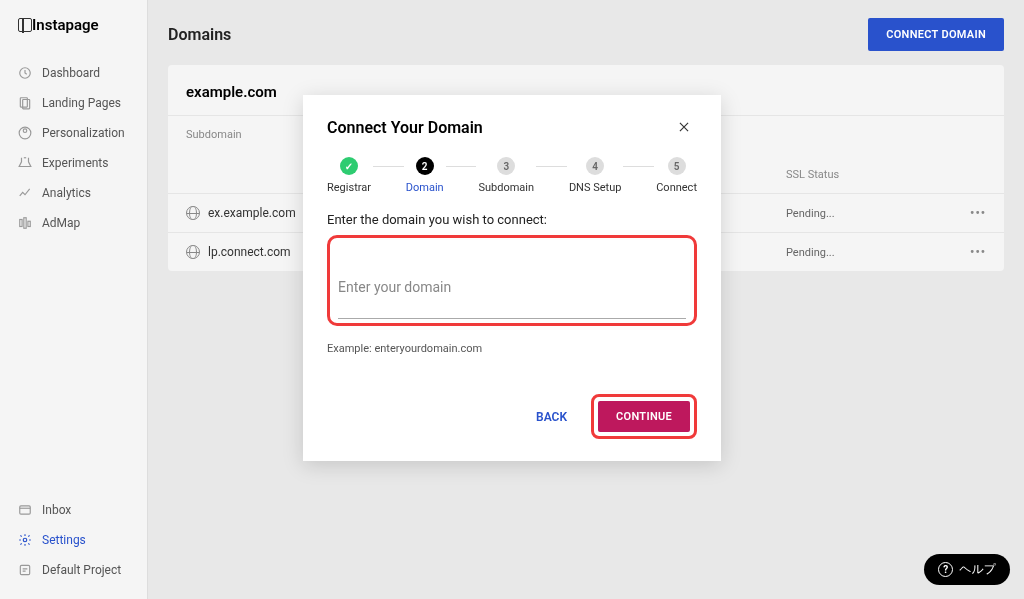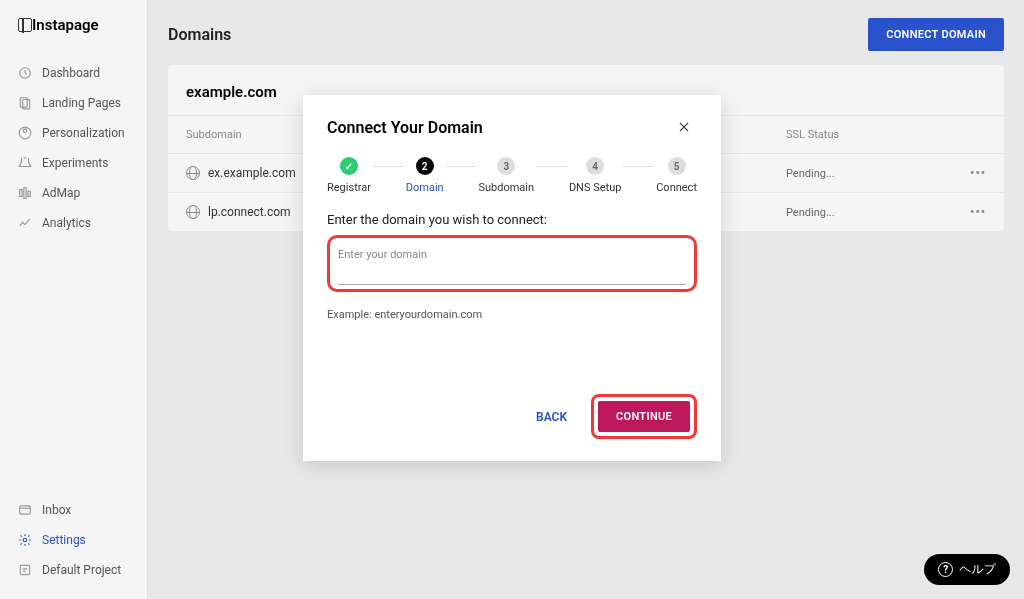--- a/index.html
+++ b/index.html
@@ -19,21 +19,21 @@
     .notif-dot { position: absolute; left: 28px; top: 5px; width: 5px; height: 5px; background: #2952cc; border-radius: 50%; }
     .main { flex: 1; background: #e8e8e8; display: flex; flex-direction: column; }
     .header { display: flex; justify-content: space-between; align-items: center; padding: 18px 20px 14px; }
     .header h1 { font-size: 16px; font-weight: 600; color: #222; }
     .btn-primary { background: #2952cc; color: #fff; border: none; padding: 10px 18px; font-size: 11px; font-weight: 600; letter-spacing: 0.3px; cursor: pointer; border-radius: 2px; }
     .content { padding: 0 20px; }
     .panel { background: #f5f5f5; border-radius: 4px; overflow: hidden; }
     .panel-header { padding: 18px 18px 14px; font-size: 15px; font-weight: 600; border-bottom: 1px solid #e5e5e5; }
     .table-head { display: flex; padding: 12px 18px; font-size: 11px; color: #888; border-bottom: 1px solid #e5e5e5; }
     .table-head .col-sub { flex: 1; }
-    .table-head .col-ssl { width: 200px; }
+    .table-head .col-ssl { width: 200px; margin-top: 40px; }
     .table-row { display: flex; align-items: center; padding: 12px 18px; border-bottom: 1px solid #e5e5e5; font-size: 12px; color: #333; }
     .table-row:last-child { border-bottom: none; }
     .table-row .col-sub { flex: 1; display: flex; align-items: center; gap: 8px; }
     .table-row .col-ssl { width: 160px; color: #666; font-size: 11px; }
     .table-row .col-actions { width: 40px; text-align: right; color: #888; letter-spacing: 1px; cursor: pointer; font-weight: 700;}
     .globe-icon { width: 14px; height: 14px; border: 1.3px solid #888; border-radius: 50%; position: relative; display: inline-block; }
     .globe-icon::before { content: ''; position: absolute; left: 50%; top: -1px; bottom: -1px; width: 6px; border: 1.3px solid #888; border-top: none; border-bottom: none; border-radius: 50%; transform: translateX(-50%); }
     .globe-icon::after { content: ''; position: absolute; top: 50%; left: 0; right: 0; height: 1.3px; background: #888; }
     .modal-overlay { position: absolute; inset: 0; display: flex; justify-content: center; align-items: flex-start; padding-top: 95px; pointer-events: none; }
     .modal { background: #fff; width: 418px; height: 366px; box-shadow: 0 4px 20px rgba(0,0,0,0.15); padding: 22px 24px; display: flex; flex-direction: column; pointer-events: auto; position: relative; }
@@ -44,21 +44,21 @@
     .step { display: flex; flex-direction: column; align-items: center; gap: 6px; }
     .step-line { flex: 1; height: 1px; background: #ddd; margin: 0 2px; position: relative; top: -9px; }
     .step-circle { width: 18px; height: 18px; border-radius: 50%; display: flex; align-items: center; justify-content: center; font-size: 10px; font-weight: 600; }
     .step-circle.done { background: #2ecc71; color: #fff; }
     .step-circle.active { background: #000; color: #fff; }
     .step-circle.pending { background: #ddd; color: #666; }
     .step-label { font-size: 11px; color: #333; }
     .step-label.active { color: #2952cc; text-align: right; }
     .instruction { font-size: 13px; color: #222; margin-bottom: 8px; }
     .input-wrap { border: 3px solid #f03a3a; border-radius: 10px; padding: 10px 8px 4px; margin-bottom: 16px; }
-    .input-label { font-size: 11px; color: #888; margin-bottom: 2px; display: block; }
+    .input-label { font-size: 14px; color: #888; margin-bottom: 2px; display: block; margin-top: 31px; }
     .domain-input { width: 100%; border: none; border-bottom: 1px solid #aaa; outline: none; font-size: 12px; padding: 3px 0; }
     .example-text { font-size: 11px; color: #555; }
     .modal-actions { margin-top: auto; display: flex; justify-content: flex-end; align-items: center; gap: 12px; }
     .btn-back { background: none; border: none; color: #2952cc; font-size: 12px; font-weight: 600; padding: 10px 12px; cursor: pointer; }
     .btn-continue-wrap { border: 3px solid #f03a3a; border-radius: 8px; padding: 4px; }
     .btn-continue { background: #be185d; color: #fff; border: none; padding: 9px 18px; font-size: 11px; font-weight: 600; cursor: pointer; letter-spacing: 0.3px; border-radius: 2px;}
     .help-bubble { position: absolute; bottom: 14px; right: 14px; background: #000; color: #fff; border-radius: 18px; padding: 7px 14px; font-size: 12px; display: flex; align-items: center; gap: 6px; cursor: pointer; }
     .help-bubble .q { width: 15px; height: 15px; border: 1.5px solid #fff; border-radius: 50%; display: flex; align-items: center; justify-content: center; font-size: 10px; font-weight: 700; }
     svg { display: block; }
   </style>
@@ -104,34 +104,34 @@
             <svg width="14" height="14" viewBox="0 0 24 24" fill="none" stroke="currentColor" stroke-width="2">
               <path d="M6 3v7l-4 8h20l-4-8V3"></path>
               <path d="M10 3h4"></path>
             </svg>
           </span>
         <span>Experiments</span>
       </div>
       <div class="nav-item">
         <span class="icon">
             <svg width="14" height="14" viewBox="0 0 24 24" fill="none" stroke="currentColor" stroke-width="2">
+              <path d="M3 17l5-6 4 4 8-10"></path>
+            </svg>
+          </span>
+        <span>Analytics</span>
+      </div>
+      <div class="nav-item">
+        <span class="icon">
+            <svg width="14" height="14" viewBox="0 0 24 24" fill="none" stroke="currentColor" stroke-width="2">
               <rect x="3" y="6" width="4" height="12"></rect>
               <rect x="10" y="3" width="4" height="18"></rect>
               <rect x="17" y="9" width="4" height="9"></rect>
             </svg>
           </span>
         <span>AdMap</span>
-      </div>
-      <div class="nav-item">
-        <span class="icon">
-            <svg width="14" height="14" viewBox="0 0 24 24" fill="none" stroke="currentColor" stroke-width="2">
-              <path d="M3 17l5-6 4 4 8-10"></path>
-            </svg>
-          </span>
-        <span>Analytics</span>
       </div>
     </nav>
     <div class="nav-bottom">
       <div class="nav-item">
         <span class="icon">
             <svg width="14" height="14" viewBox="0 0 24 24" fill="none" stroke="currentColor" stroke-width="2">
               <rect x="3" y="5" width="18" height="14" rx="2"></rect>
               <path d="M3 9h18"></path>
             </svg>
           </span>

